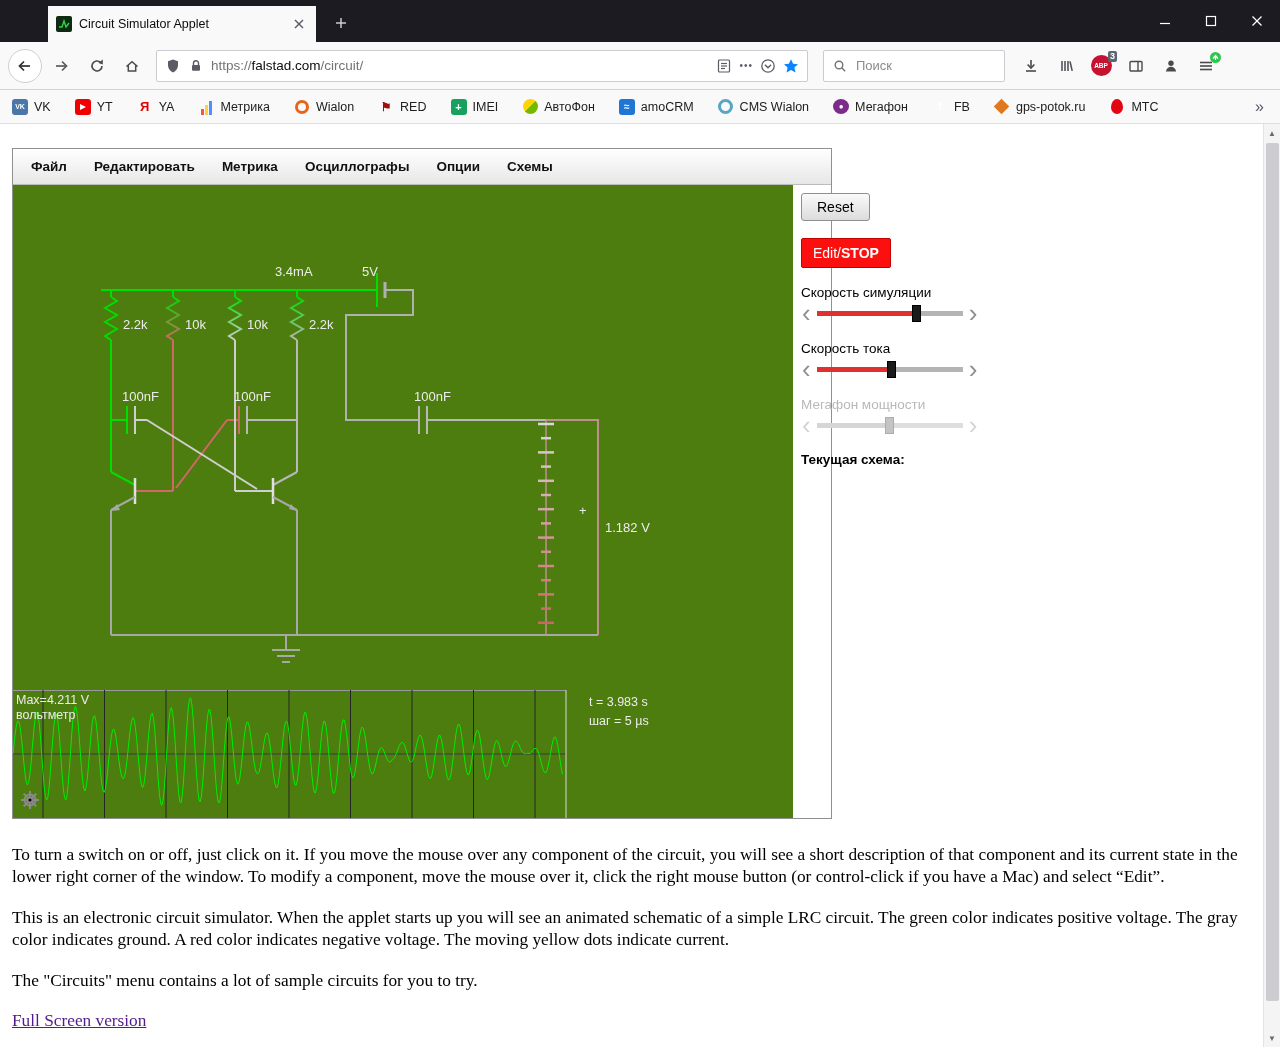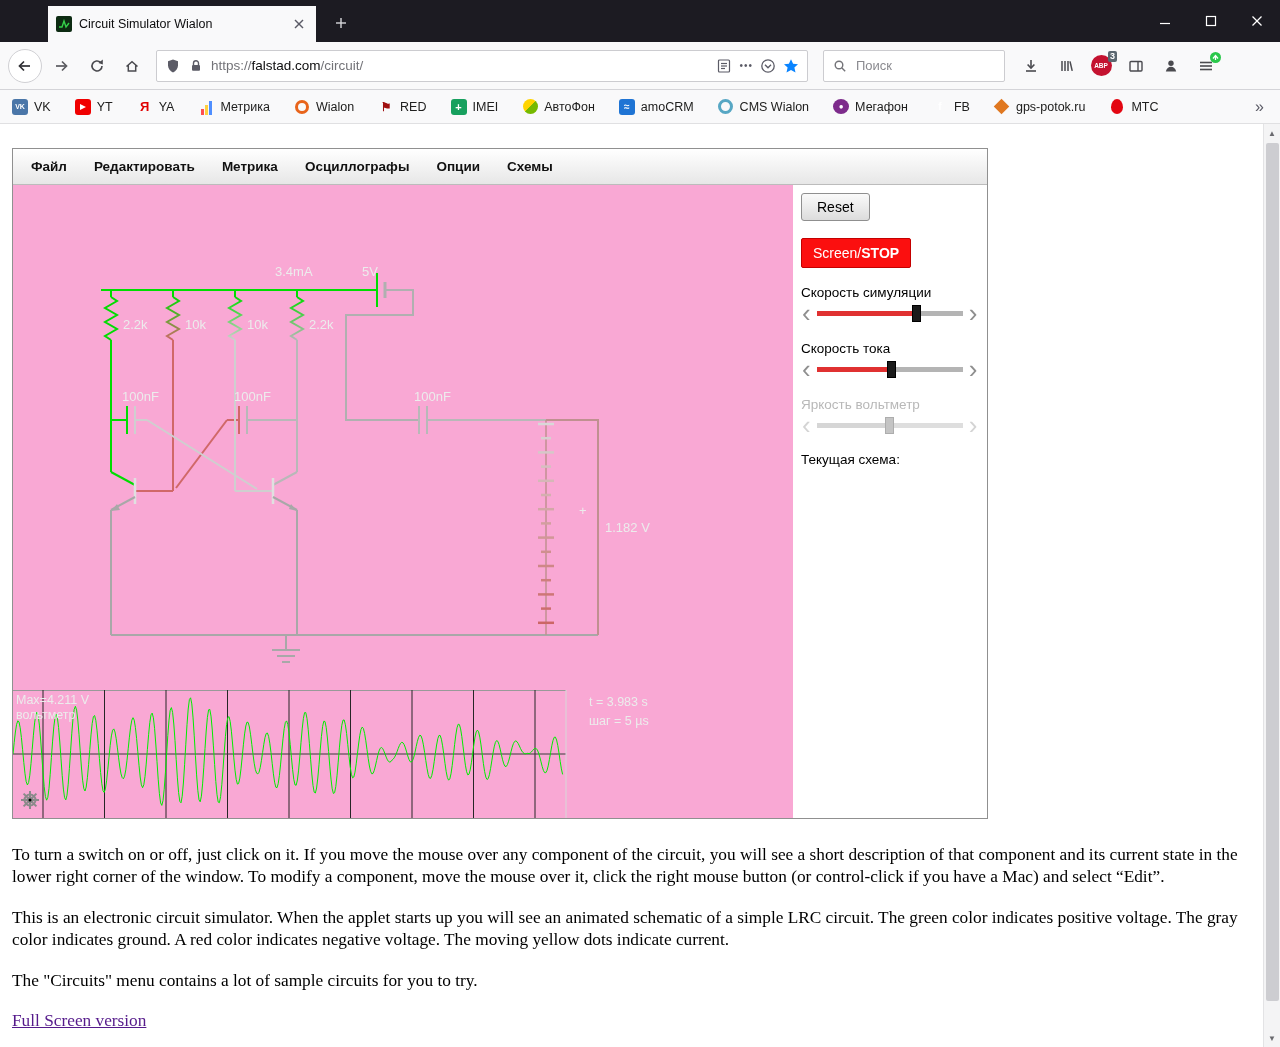--- a/index.html
+++ b/index.html
@@ -86,28 +86,28 @@
   .f-amo { background:#1f74d4; border-radius:3px; font-size:10px; }
   .f-cms { width:15px; height:15px; border:3px solid #57a7c4; border-radius:50%; }
   .f-megafon { width:15px; height:15px; background:#7d2b8b; border-radius:50%; font-size:8px; }
   .f-gps { width:11px; height:11px; background:#e07820; transform:rotate(45deg); }
   .f-mts { width:12px; height:15px; background:#e30611; border-radius:50%/55% 55% 45% 45%; }
   .bm-overflow { margin-left:auto; color:#5b5b66; font-size:16px; padding-right:4px; }
 
   
   .content { position:relative; height:923px; background:#fff; overflow:hidden; padding-left:12px; }
 
-  .applet { margin-top:24px; width:976px; border:1px solid #909090; background:#fff; }
+  .applet { margin-top:24px; width:820px; border:1px solid #909090; background:#fff; }
   .applet-menubar {
     height:36px; background:linear-gradient(#ffffff,#e7e7e7); border-bottom:1px solid #bcbcbc;
     display:flex; align-items:center; gap:27px; padding:0 18px;
     font-size:13.5px; font-weight:bold; color:#111;
   }
   .applet-body { display:flex; }
-  .canvas { position:relative; width:780px; height:633px; background:#f9a8d4; flex:0 0 780px; }
+  .canvas { position:relative; width:780px; height:633px; background:#4d7c0f; flex:0 0 780px; }
   .canvas svg { position:absolute; left:0; display:block; }
   #circuit-svg { top:0; }
   #scope-svg { top:505px; }
   #circuit-svg text, #scope-svg text { fill:#ececec; font-family:"Liberation Sans",sans-serif; font-size:13px; }
   #scope-svg text { font-size:12.5px; }
 
   .panel { flex:1; padding:8px 8px 0 8px; font-size:13.5px; color:#000; }
   .reset-btn {
     font-family:"Liberation Sans",sans-serif; font-size:14px; color:#000;
     padding:5px 15px; border:1px solid #8f8f8f; border-radius:3px;
@@ -123,21 +123,21 @@
   .slider-row { display:flex; align-items:center; height:22px; }
   .chev { font-size:26px; line-height:20px; color:#8f8f8f; padding:0 1px; font-weight:400; }
   .track { position:relative; width:146px; height:5px; background:#b4b4b4; margin:0 5px; }
   .track .fill { position:absolute; left:0; top:0; height:100%; background:#e03131; }
   .track .thumb { position:absolute; top:-6px; width:9px; height:17px; background:#1b1b1b; border:1px solid #000; }
   .slider-group.disabled .slider-label { color:#b8b8b8; }
   .slider-group.disabled .track { background:#dedede; }
   .slider-group.disabled .fill { background:#d6d6d6; }
   .slider-group.disabled .thumb { background:#c4c4c4; border-color:#adadad; }
   .slider-group.disabled .chev { color:#d4d4d4; }
-  .current-circuit { margin-top:16px; }
+  .current-circuit { margin-top:16px;font-weight:bold; }
 
   .article { padding-right:34px; font-family:"Liberation Serif",serif; font-size:17.3px; line-height:1.3; color:#000; }
   .article p { margin:18px 0 0 0; }
   .article p:first-child { margin-top:25px; }
   .fullscreen-link { display:inline-block; margin-top:18px; color:#551a8b; text-decoration:underline; font-family:"Liberation Serif",serif; font-size:17.3px; }
 
   
   .scrollbar { position:absolute; top:0; right:0; width:17px; height:100%; background:#f4f4f5; border-left:1px solid #e3e3e5; }
   .sb-arrow { position:absolute; left:0; width:16px; height:16px; display:flex; align-items:center; justify-content:center; color:#6a6a6f; font-size:8px; }
   .sb-up { top:1px; } .sb-down { bottom:1px; }
@@ -147,21 +147,21 @@
 </style>
 </head>
 <body>
 
 <div class="titlebar">
   <div class="tab">
     <svg class="ico" width="16" height="16">
       <rect width="16" height="16" rx="2" fill="#0d2b12"></rect>
       <path d="M3 11 L6 11 L8 5 L10 11 L13 7" stroke="#35d04a" fill="none" stroke-width="1.4"></path>
     </svg>
-    <span class="tab-title">Circuit Simulator Wialon</span>
+    <span class="tab-title">Circuit Simulator Applet</span>
     <span class="tab-close">
       <svg class="ico" width="10" height="10">
           <line x1="1" y1="1" x2="9" y2="9" stroke="#5b5b66" stroke-width="1.4"></line>
           <line x1="9" y1="1" x2="1" y2="9" stroke="#5b5b66" stroke-width="1.4"></line>
         </svg>
     </span>
   </div>
   <div class="newtab">
     <svg class="ico" width="12" height="12">
         <line x1="6" y1="1" x2="6" y2="11" stroke="#d7d7db" stroke-width="1.4"></line>
@@ -531,21 +531,21 @@
             <line x1="8" y1="110" x2="26" y2="110"></line>
             <line x1="10.6" y1="103.6" x2="23.4" y2="116.4"></line>
             <line x1="23.4" y1="103.6" x2="10.6" y2="116.4"></line>
             <circle cx="17" cy="110" r="2.5" fill="#000"></circle>
           </g>
         </svg>
       </div>
 
       <div class="panel">
         <button class="reset-btn">Reset</button>
-        <button class="startstop-btn"><span>Screen/</span><b>STOP</b></button>
+        <button class="startstop-btn"><span>Edit/</span><b>STOP</b></button>
 
         <div class="slider-group">
           <div class="slider-label">Скорость симуляции</div>
           <div class="slider-row">
             <span class="chev">‹</span>
             <span class="track">
               <span class="fill" style="width:68%"></span>
               <span class="thumb" style="left:65%"></span>
             </span>
             <span class="chev">›</span>
@@ -558,21 +558,21 @@
             <span class="chev">‹</span>
             <span class="track">
               <span class="fill" style="width:51%"></span>
               <span class="thumb" style="left:48%"></span>
             </span>
             <span class="chev">›</span>
           </div>
         </div>
 
         <div class="slider-group disabled">
-          <div class="slider-label">Яркость вольтметр</div>
+          <div class="slider-label">Мегафон мощности</div>
           <div class="slider-row">
             <span class="chev">‹</span>
             <span class="track">
               <span class="fill" style="width:49%"></span>
               <span class="thumb" style="left:47%"></span>
             </span>
             <span class="chev">›</span>
           </div>
         </div>
 

